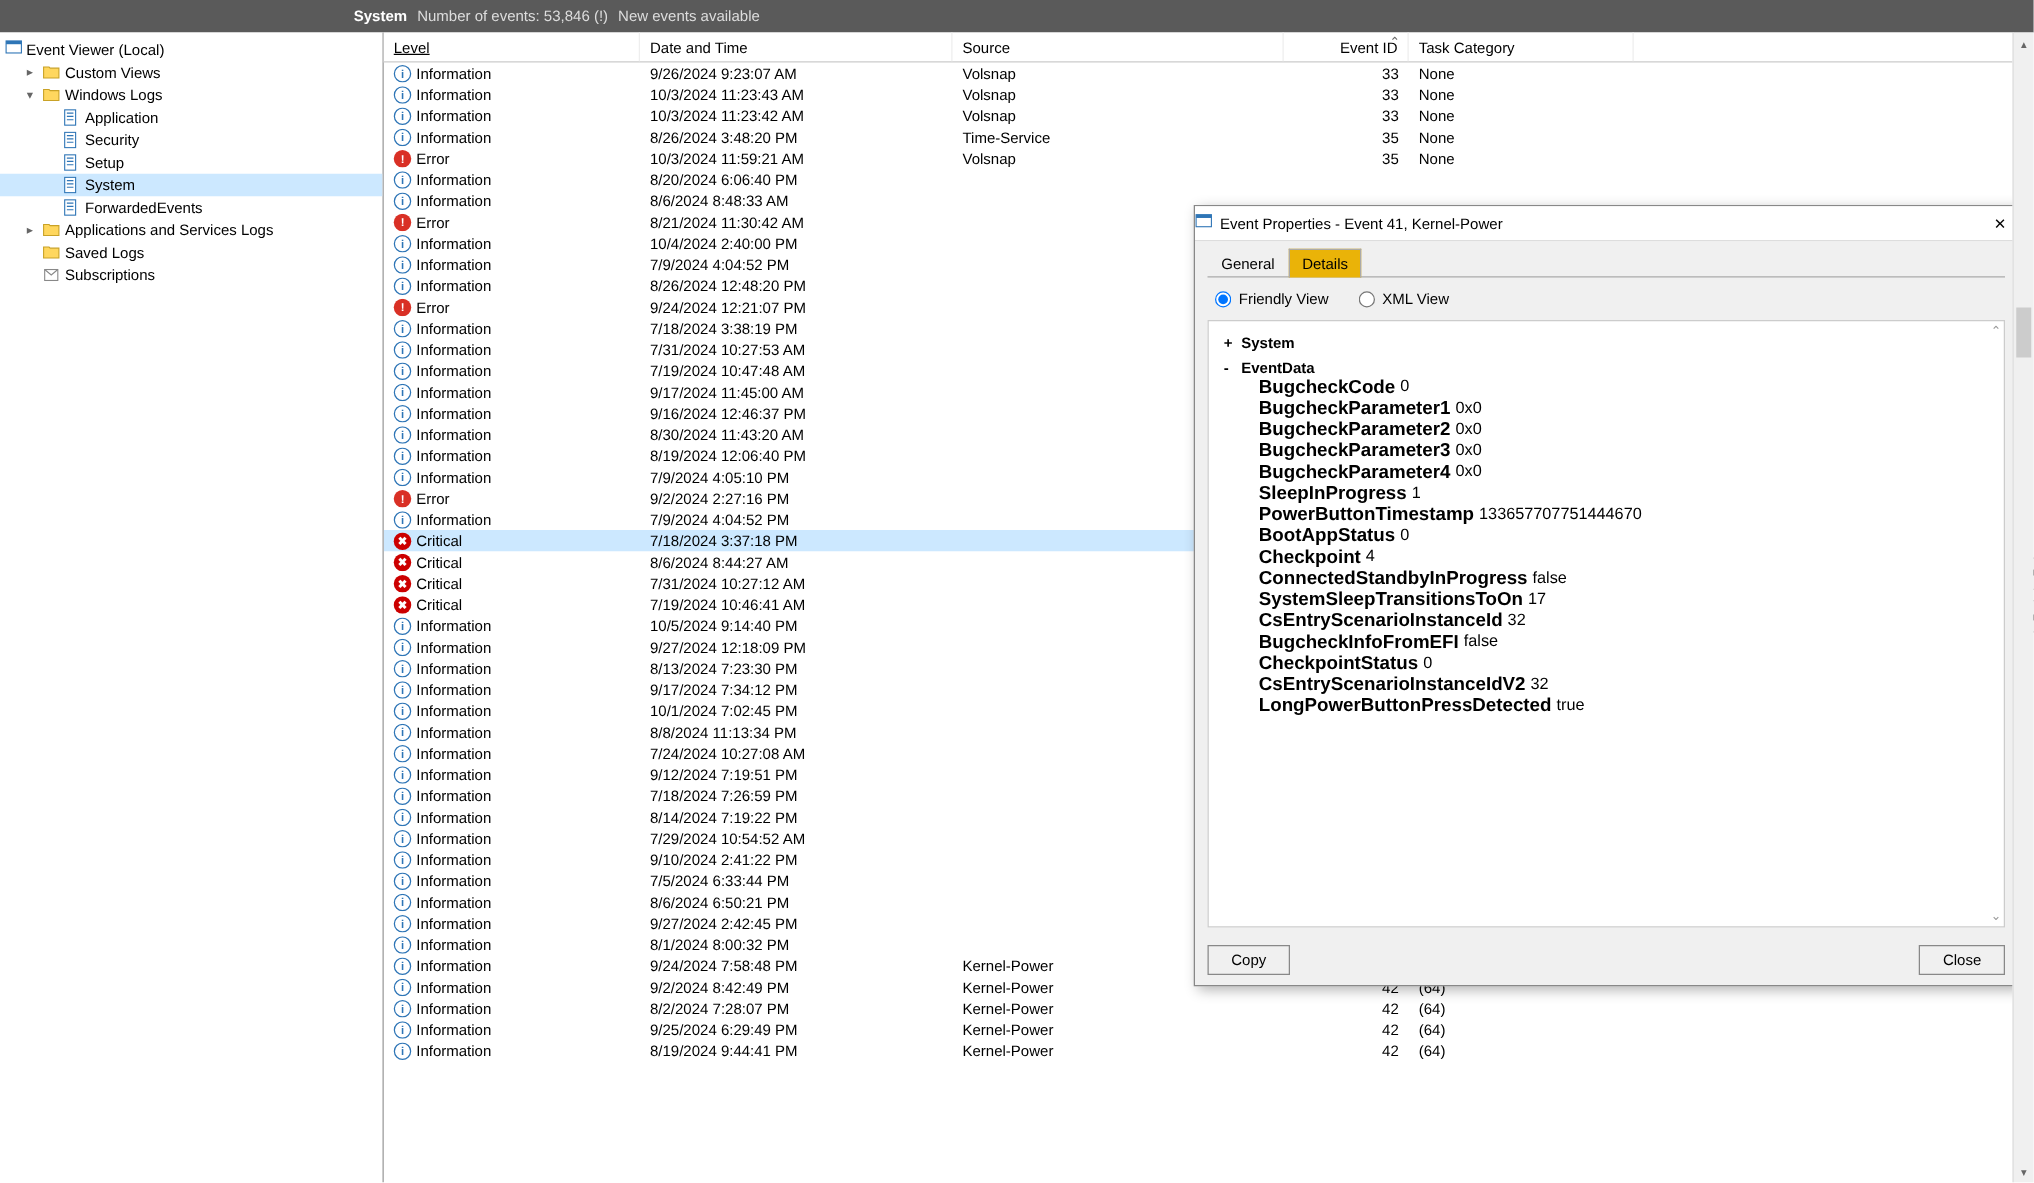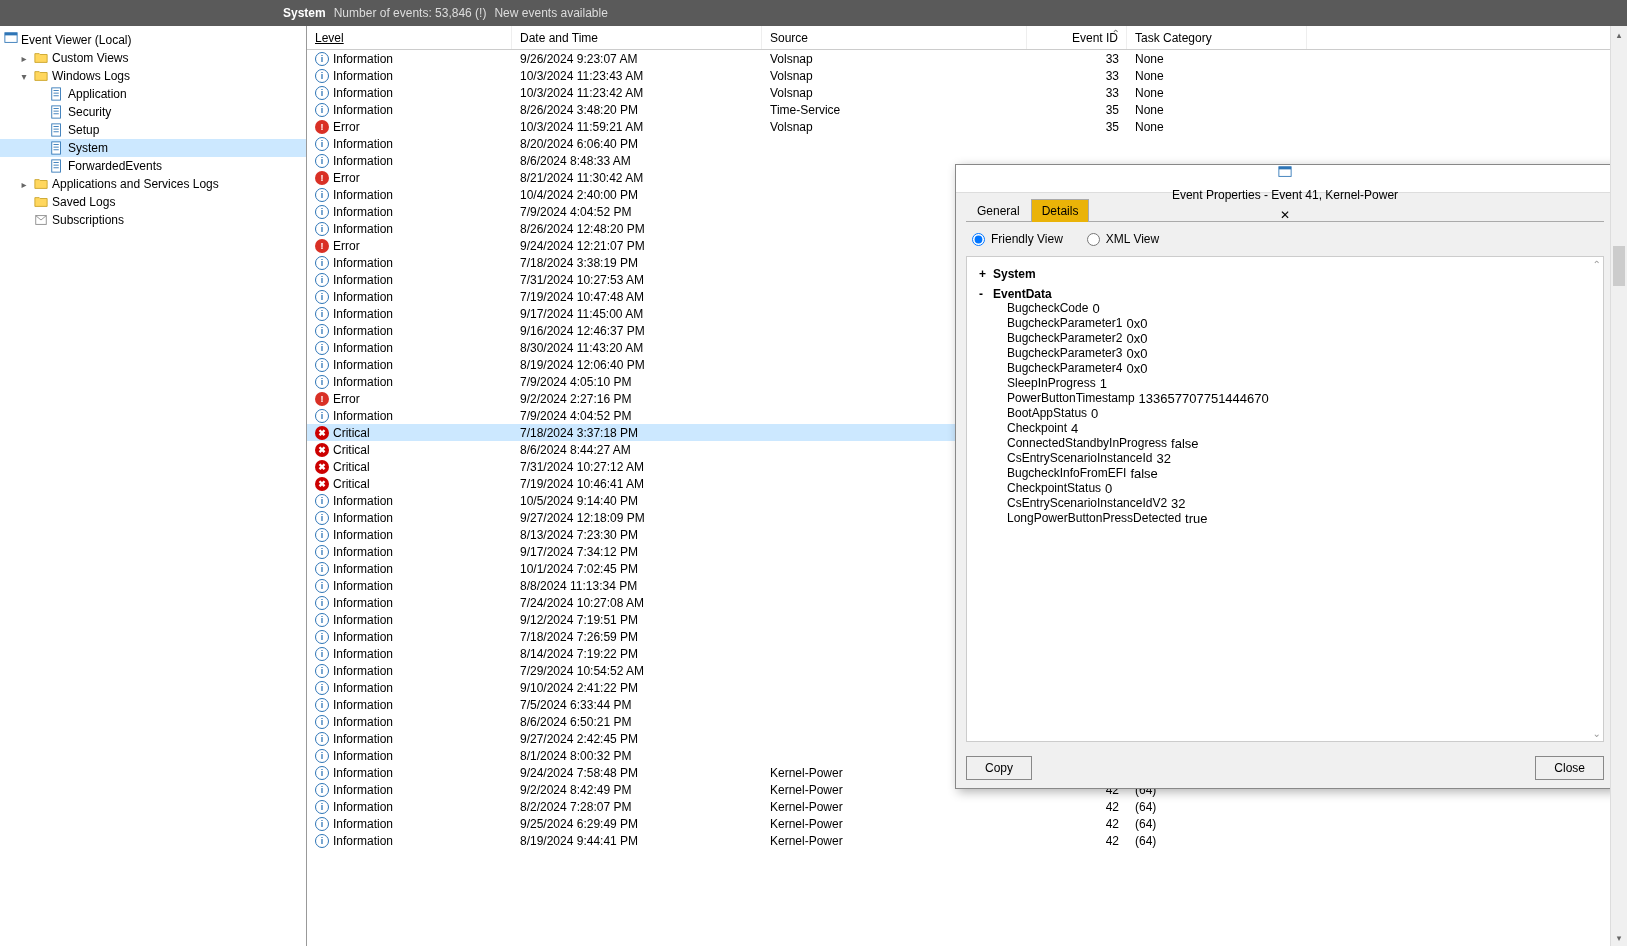--- a/index.html
+++ b/index.html
@@ -47,39 +47,39 @@
 .event-row .cell-eventid { width: 100px; text-align: right; }
 .event-row .cell-task { width: 180px; }
 
 .level-icon { width: 14px; height: 14px; display: inline-flex; align-items: center; justify-content: center; border-radius: 50%; font-size: 9px; font-weight: bold; }
 .level-icon.info { border: 1.5px solid #2e75b6; color: #2e75b6; background: #fff; }
 .level-icon.error { background: #d93025; color: #fff; }
 .level-icon.critical { background: #c00; color: #fff; }
 
 
 .dialog { position: absolute; left: 648px; top: 138px; width: 660px; height: 625px; background: #f0f0f0; border: 1px solid #888; box-shadow: 3px 3px 10px rgba(0,0,0,0.3); display: flex; flex-direction: column; }
-.dialog-title { height: 28px; background: #fff; border-bottom: 1px solid #ddd; display: flex; align-items: center; padding: 0 0; gap: 6px; flex-direction: column; }
+.dialog-title { height: 28px; background: #fff; border-bottom: 1px solid #ddd; display: flex; align-items: center; padding: 0 0; gap: 6px; }
 .dialog-title .title-text { flex: 1; }
 .dialog-close { width: 28px; height: 20px; display: flex; align-items: center; justify-content: center; cursor: pointer; }
 
 .dialog-body { flex: 1; padding: 6px 10px; display: flex; flex-direction: column; }
 .tabs { display: flex; border-bottom: 1px solid #aaa; }
 .tab { padding: 4px 10px; cursor: pointer; border: 1px solid transparent; border-bottom: none; margin-bottom: -1px; }
 .tab.active { background: #eab308; border-color: #aaa; }
 .tab:not(.active) { color: #000000; }
 
 .view-radios { display: flex; gap: 24px; padding: 10px 6px; }
 .view-radios label { display: flex; align-items: center; gap: 6px; }
 
 .details-area { flex: 1; background: #fff; border: 1px solid #ccc; padding: 8px 12px; overflow: auto; position: relative; }
 .details-area .section { margin-bottom: 4px; }
 .details-area .section-header { font-weight: bold; font-size: 14px; cursor: pointer; }
 .details-area .section-header .toggle { display: inline-block; width: 14px; }
 .details-area .kv { padding-left: 28px; display: flex; }
-.details-area .kv .k { font-weight: normal; font-size: 12px; }
+.details-area .kv .k { font-weight: bold; font-size: 15px; }
 .details-area .kv .v { font-size: 13px; margin-left: 4px; }
 .details-scroll-up, .details-scroll-down { position: absolute; right: 2px; font-size: 10px; color: #999; }
 .details-scroll-up { top: 2px; }
 .details-scroll-down { bottom: 2px; }
 
 .nav-buttons { position: absolute; right: -34px; top: 190px; display: flex; flex-direction: column; gap: 8px; }
 .nav-btn { width: 26px; height: 26px; background: #f0f0f0; border: 1px solid #aaa; display: flex; align-items: center; justify-content: center; cursor: pointer; }
 
 .dialog-footer { display: flex; justify-content: space-between; padding: 8px 10px; }
 .dialog-footer button { padding: 4px 18px; background: #f0f0f0; border: 1px solid #888; cursor: pointer; }
@@ -777,20 +777,24 @@
                     </div>
                     <div class="kv">
                       <span class="k">Checkpoint</span>
                       <span class="v">4</span>
                     </div>
                     <div class="kv">
                       <span class="k">ConnectedStandbyInProgress</span>
                       <span class="v">false</span>
                     </div>
                     <div class="kv">
+                      <span class="k">SystemSleepTransitionsToOn</span>
+                      <span class="v">17</span>
+                    </div>
+                    <div class="kv">
                       <span class="k">CsEntryScenarioInstanceId</span>
                       <span class="v">32</span>
                     </div>
                     <div class="kv">
                       <span class="k">BugcheckInfoFromEFI</span>
                       <span class="v">false</span>
                     </div>
                     <div class="kv">
                       <span class="k">CheckpointStatus</span>
                       <span class="v">0</span>

